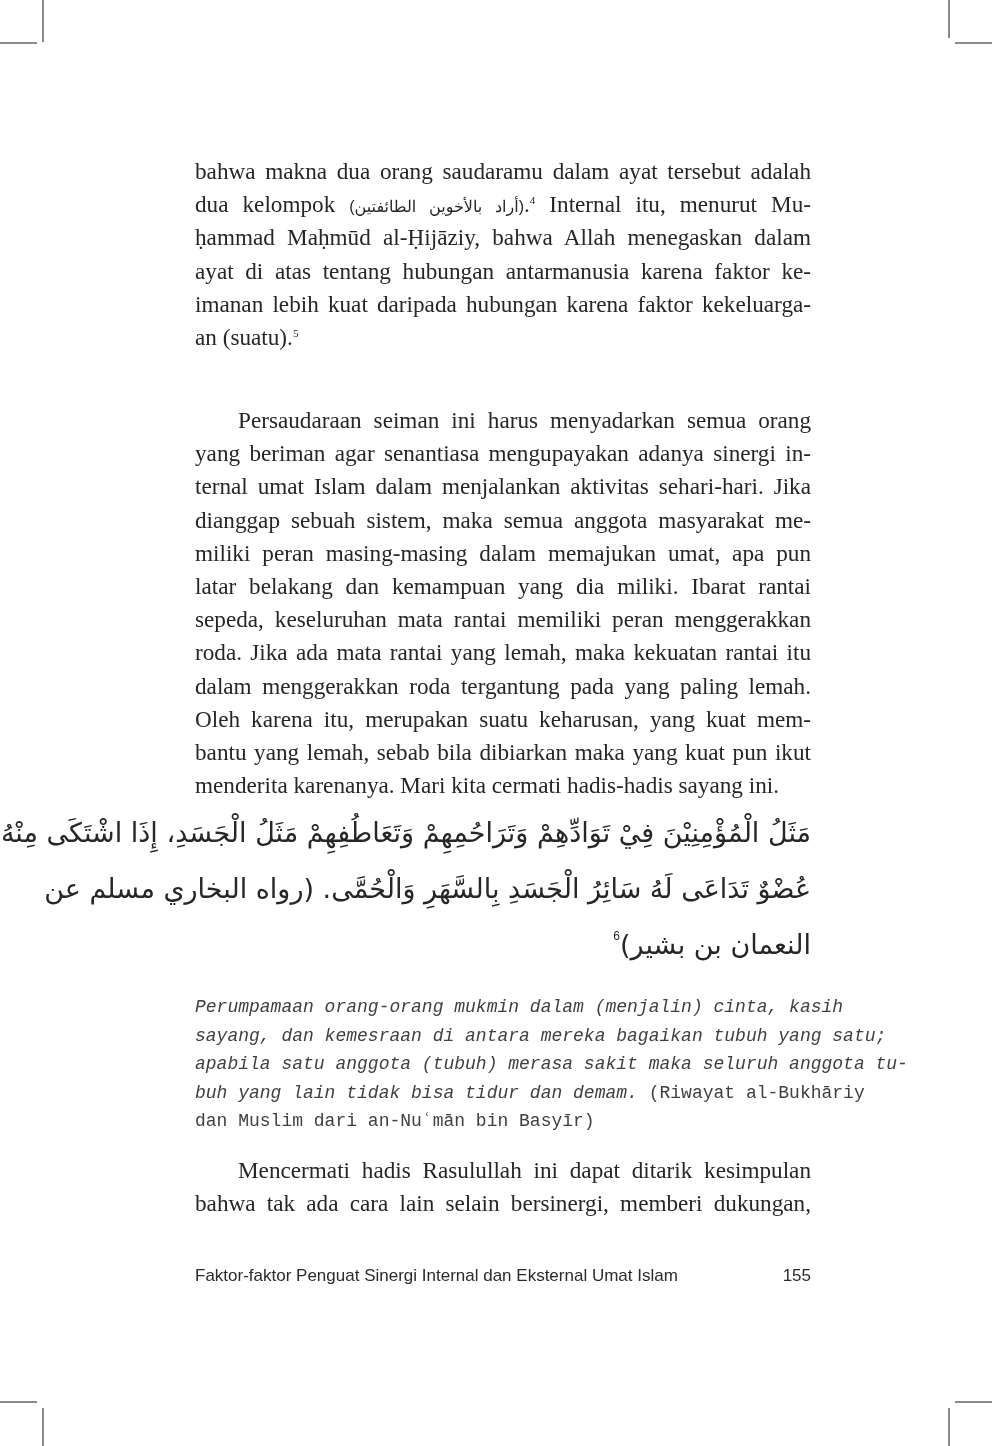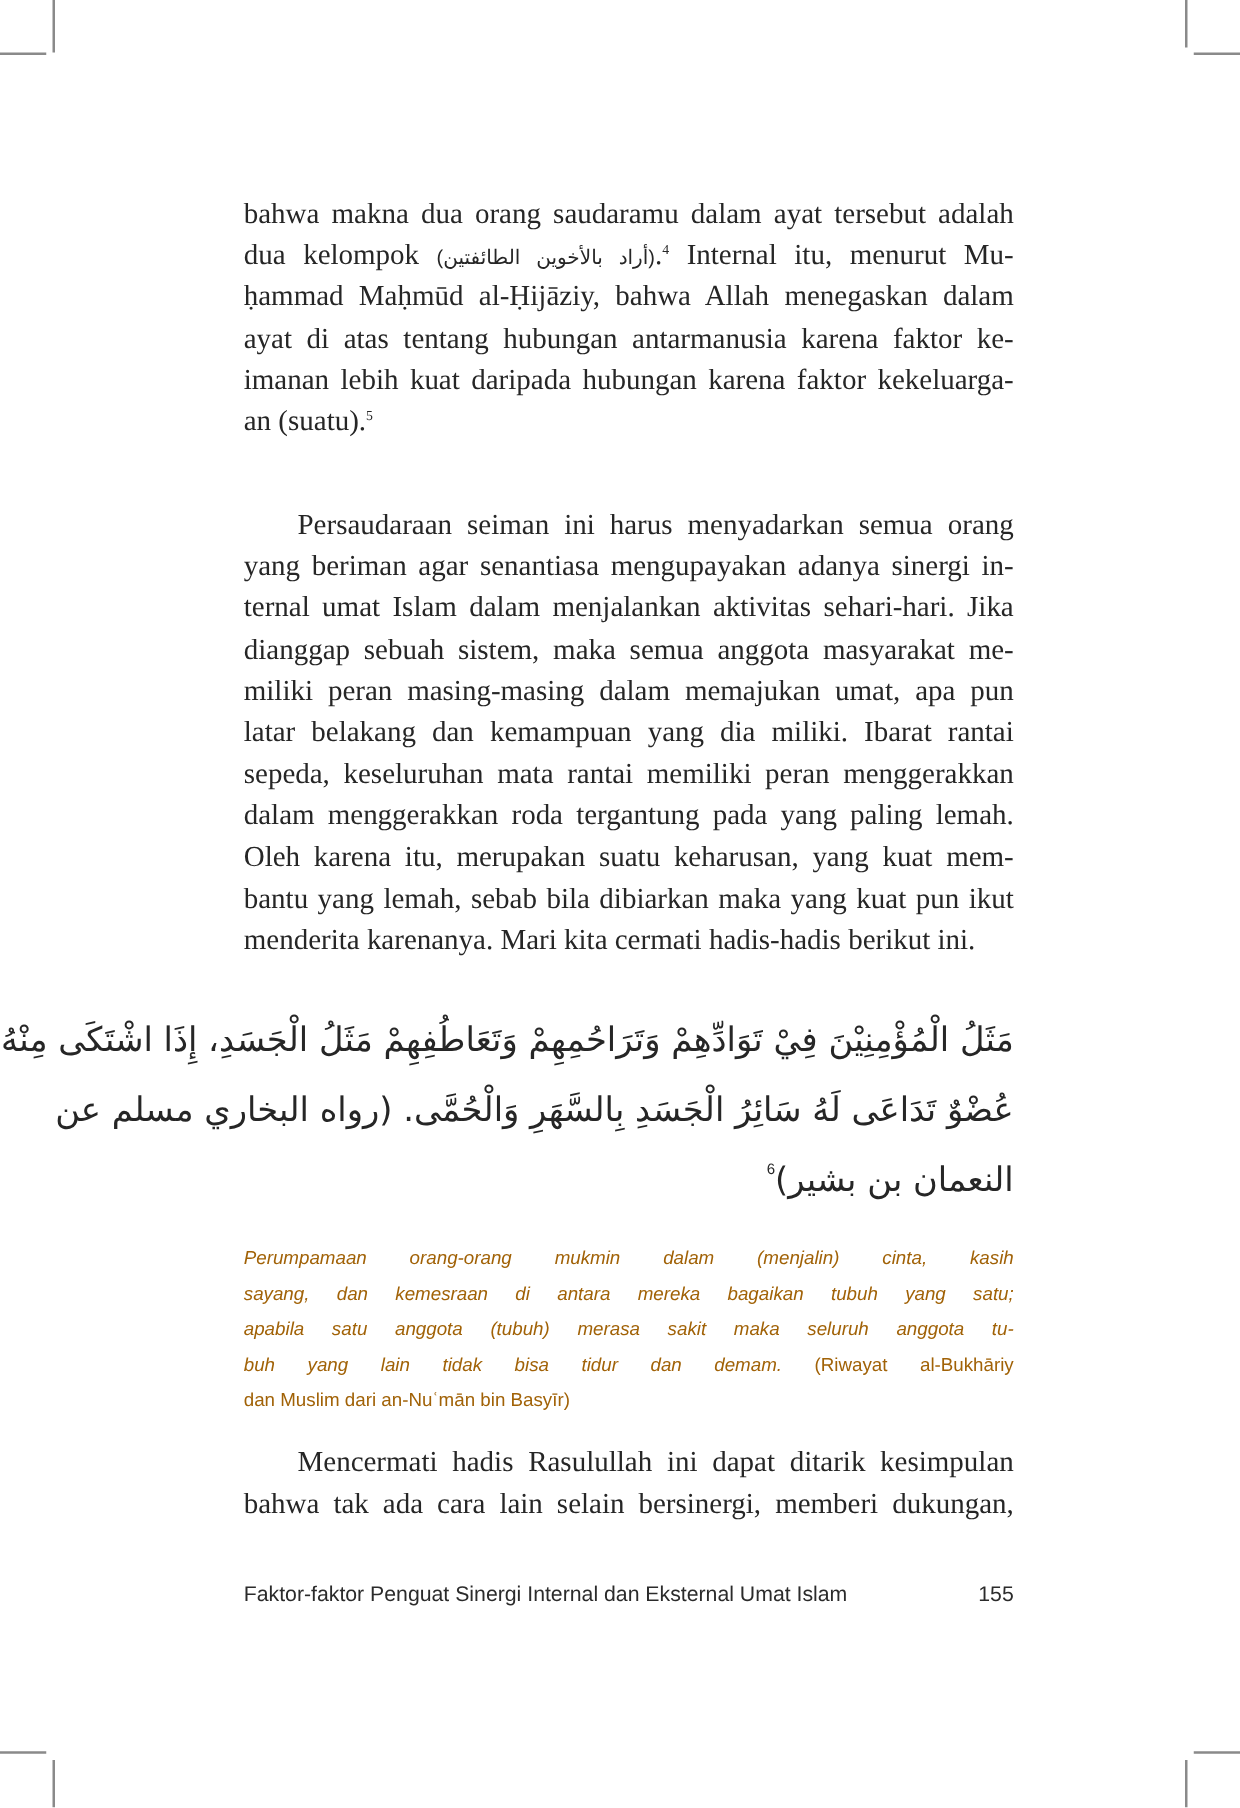--- a/index.html
+++ b/index.html
@@ -23,22 +23,22 @@
   .arabic-block {
     position: absolute; left: 195px; width: 616px; top: 805px;
     direction: rtl; font-family: "DejaVu Sans", sans-serif; font-size: 27px;
     line-height: 56px; color: #262626;
   }
   .arabic-block .aline { display: block; white-space: nowrap; text-align: justify; text-align-last: justify; }
   .arabic-block .aline.last { text-align-last: right; }
   .arabic-block sup { font-size: 12px; vertical-align: 14px; font-family: "Liberation Sans", sans-serif; }
   .translation {
     position: absolute; left: 195px; width: 616px; top: 993px;
-    font-family: Liberation Sans, sans-serif; font-size: 15px;
-    line-height: 28.6px; color: #a16207;
+    font-family: Liberation Mono, monospace; font-size: 18px;
+    line-height: 28.6px; color: #404040;
   }
   .translation .line { height: 28.6px; }
   .translation i { font-style: italic; }
   .footer {
     position: absolute; left: 195px; top: 1266px; width: 616px; height: 26px;
     font-family: "Liberation Sans", "DejaVu Sans", sans-serif; font-size: 17px; color: #2b2b2b;
   }
   .footer .title { position: absolute; left: 0; top: 0; }
   .footer .pageno { position: absolute; right: 0; top: 0; }
 </style>
@@ -64,24 +64,25 @@
 </div>
 
 <div class="text-block" style="top:404px;">
   <span class="line indent">Persaudaraan seiman ini harus menyadarkan semua orang</span>
   <span class="line">yang beriman agar senantiasa mengupayakan adanya sinergi in-</span>
   <span class="line">ternal umat Islam dalam menjalankan aktivitas sehari-hari. Jika</span>
   <span class="line">dianggap sebuah sistem, maka semua anggota masyarakat me-</span>
   <span class="line">miliki peran masing-masing dalam memajukan umat, apa pun</span>
   <span class="line">latar belakang dan kemampuan yang dia miliki. Ibarat rantai</span>
   <span class="line">sepeda, keseluruhan mata rantai memiliki peran menggerakkan</span>
+  <span class="line">roda. Jika ada mata rantai yang lemah, maka kekuatan rantai itu</span>
   <span class="line">dalam menggerakkan roda tergantung pada yang paling lemah.</span>
   <span class="line">Oleh karena itu, merupakan suatu keharusan, yang kuat mem-</span>
   <span class="line">bantu yang lemah, sebab bila dibiarkan maka yang kuat pun ikut</span>
-  <span class="line last">menderita karenanya. Mari kita cermati hadis-hadis berikut ini.</span>
+  <span class="line last">menderita karenanya. Mari kita cermati hadis-hadis sayang ini.</span>
 </div>
 
 <div class="arabic-block">
   <span class="aline">مَثَلُ الْمُؤْمِنِيْنَ فِيْ تَوَادِّهِمْ وَتَرَاحُمِهِمْ وَتَعَاطُفِهِمْ مَثَلُ الْجَسَدِ، إِذَا اشْتَكَى مِنْهُ</span>
   <span class="aline">عُضْوٌ تَدَاعَى لَهُ سَائِرُ الْجَسَدِ بِالسَّهَرِ وَالْحُمَّى. (رواه البخاري مسلم عن</span>
   <span class="aline last"><span>النعمان بن بشير)</span><sup>6</sup></span>
 </div>
 
 <div class="translation">
   <span class="line"><i>Perumpamaan orang-orang mukmin dalam (menjalin) cinta, kasih</i></span>

